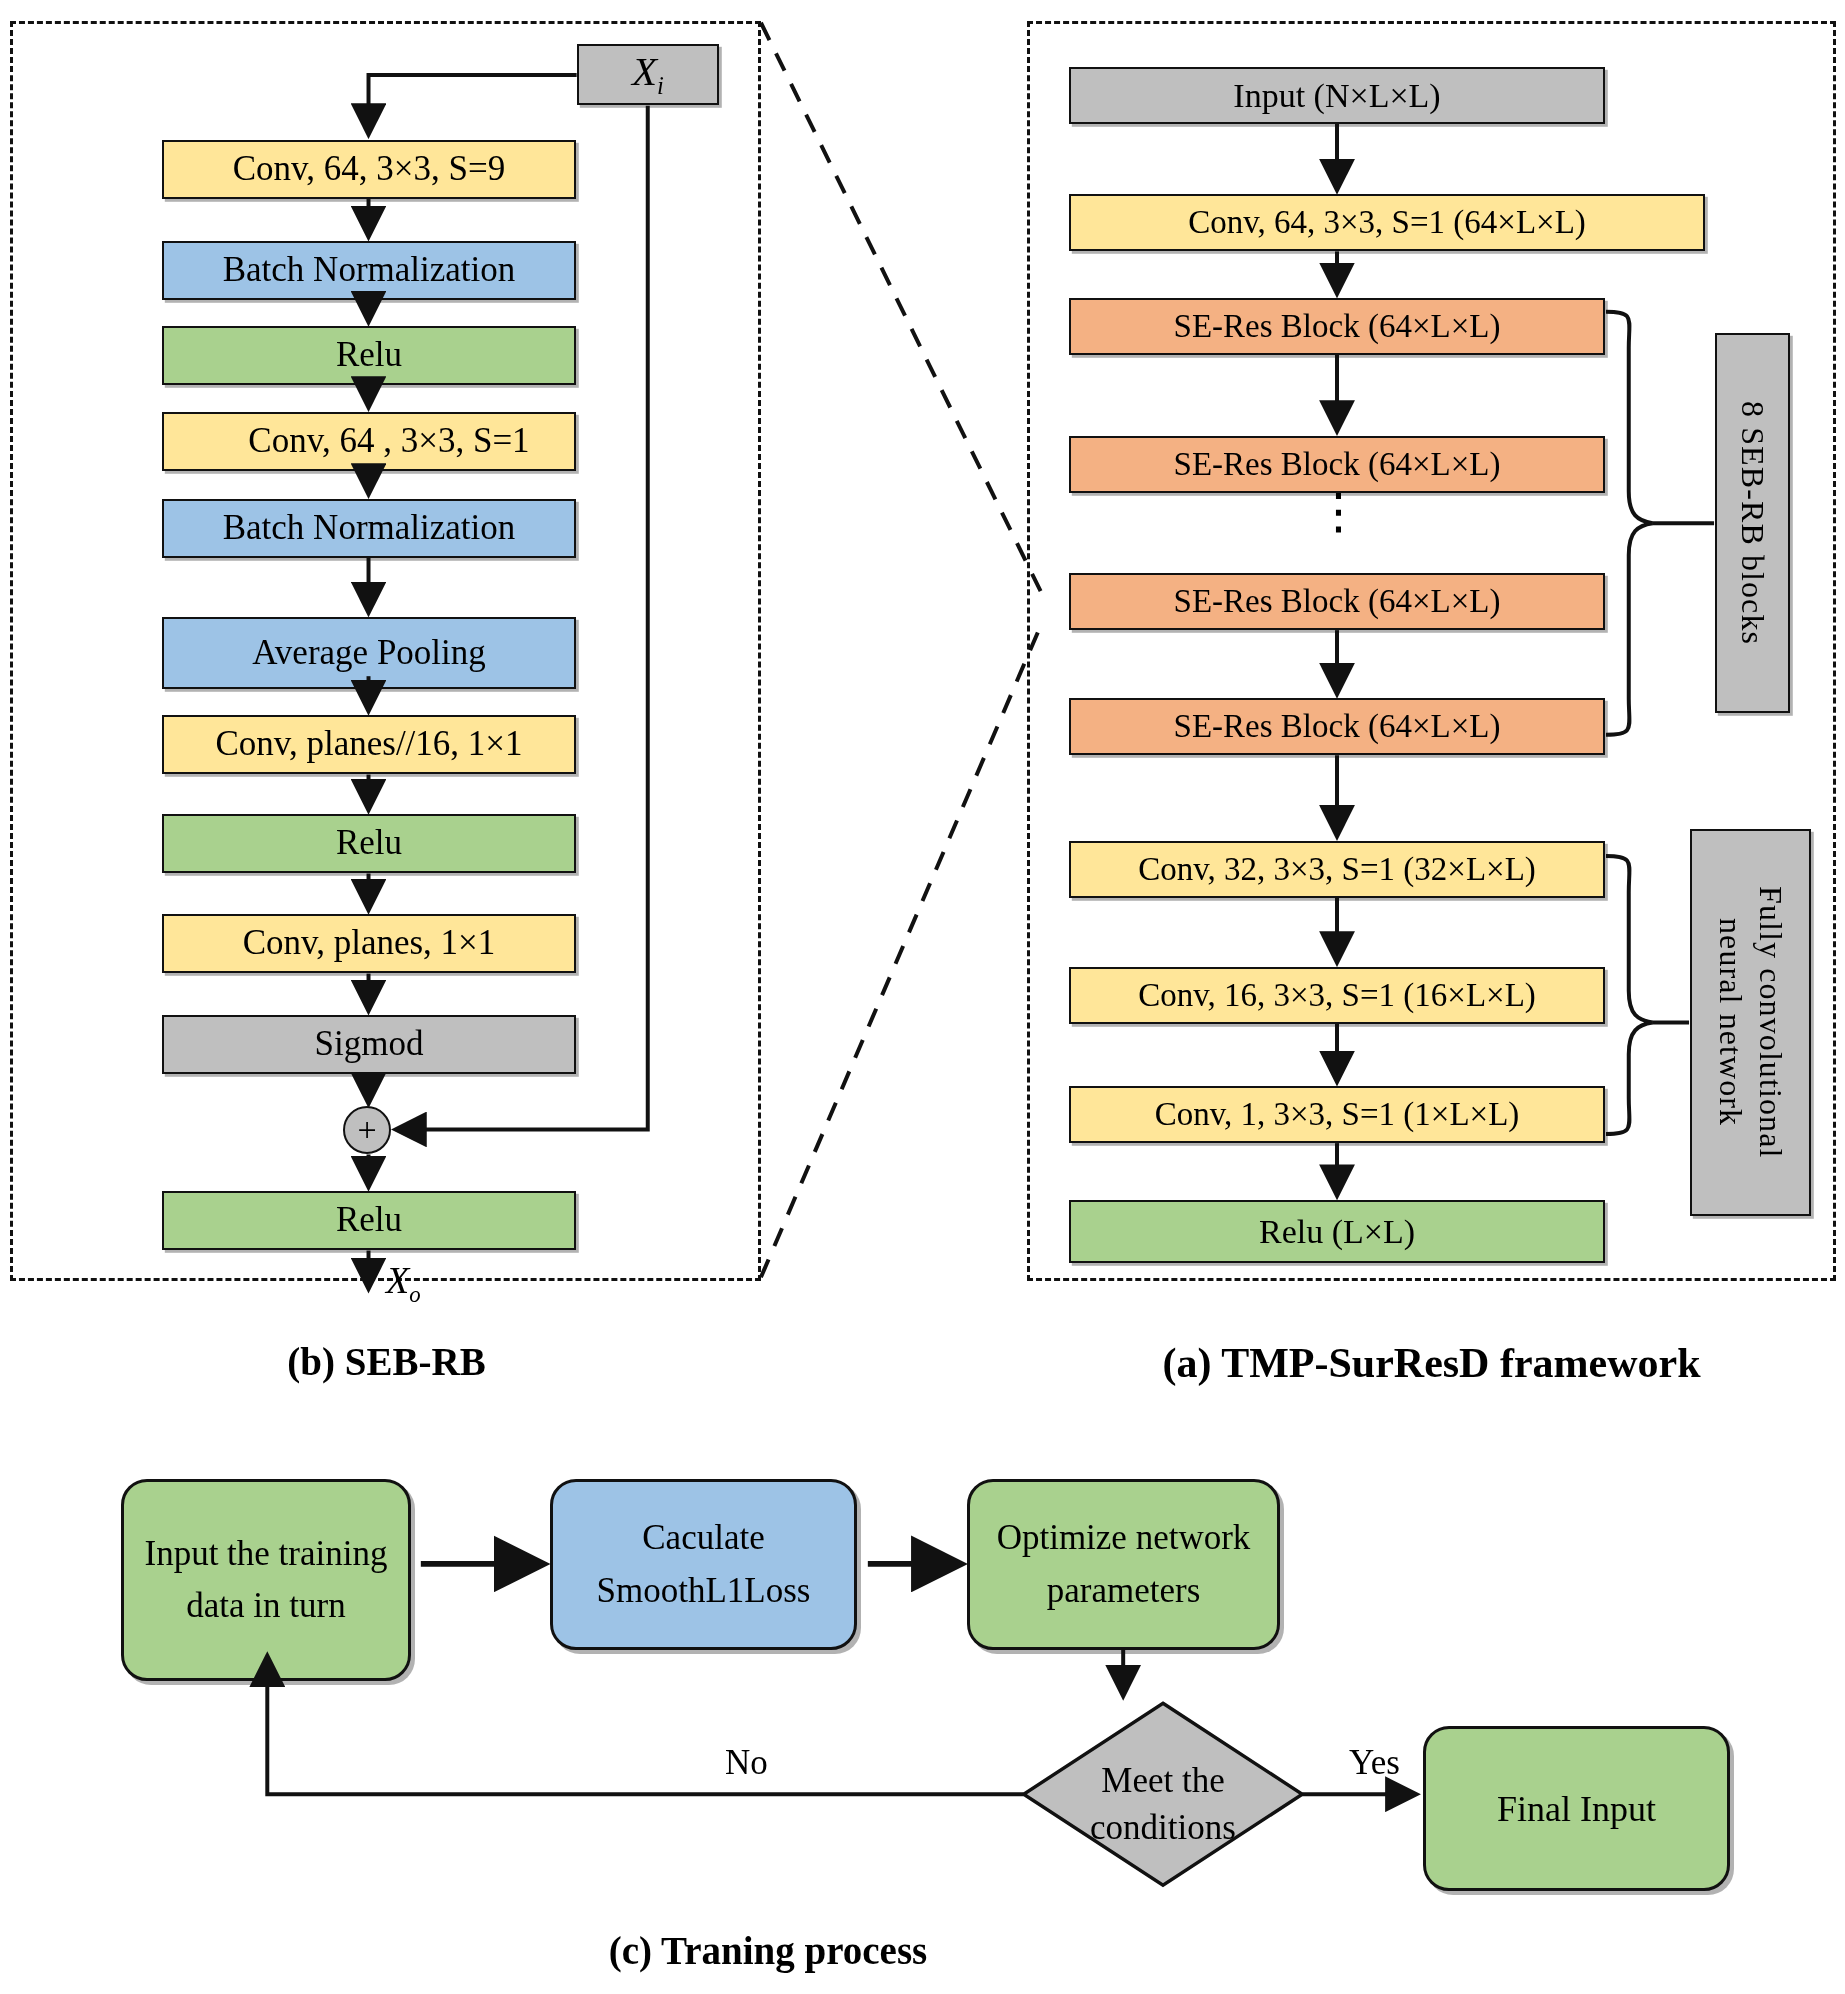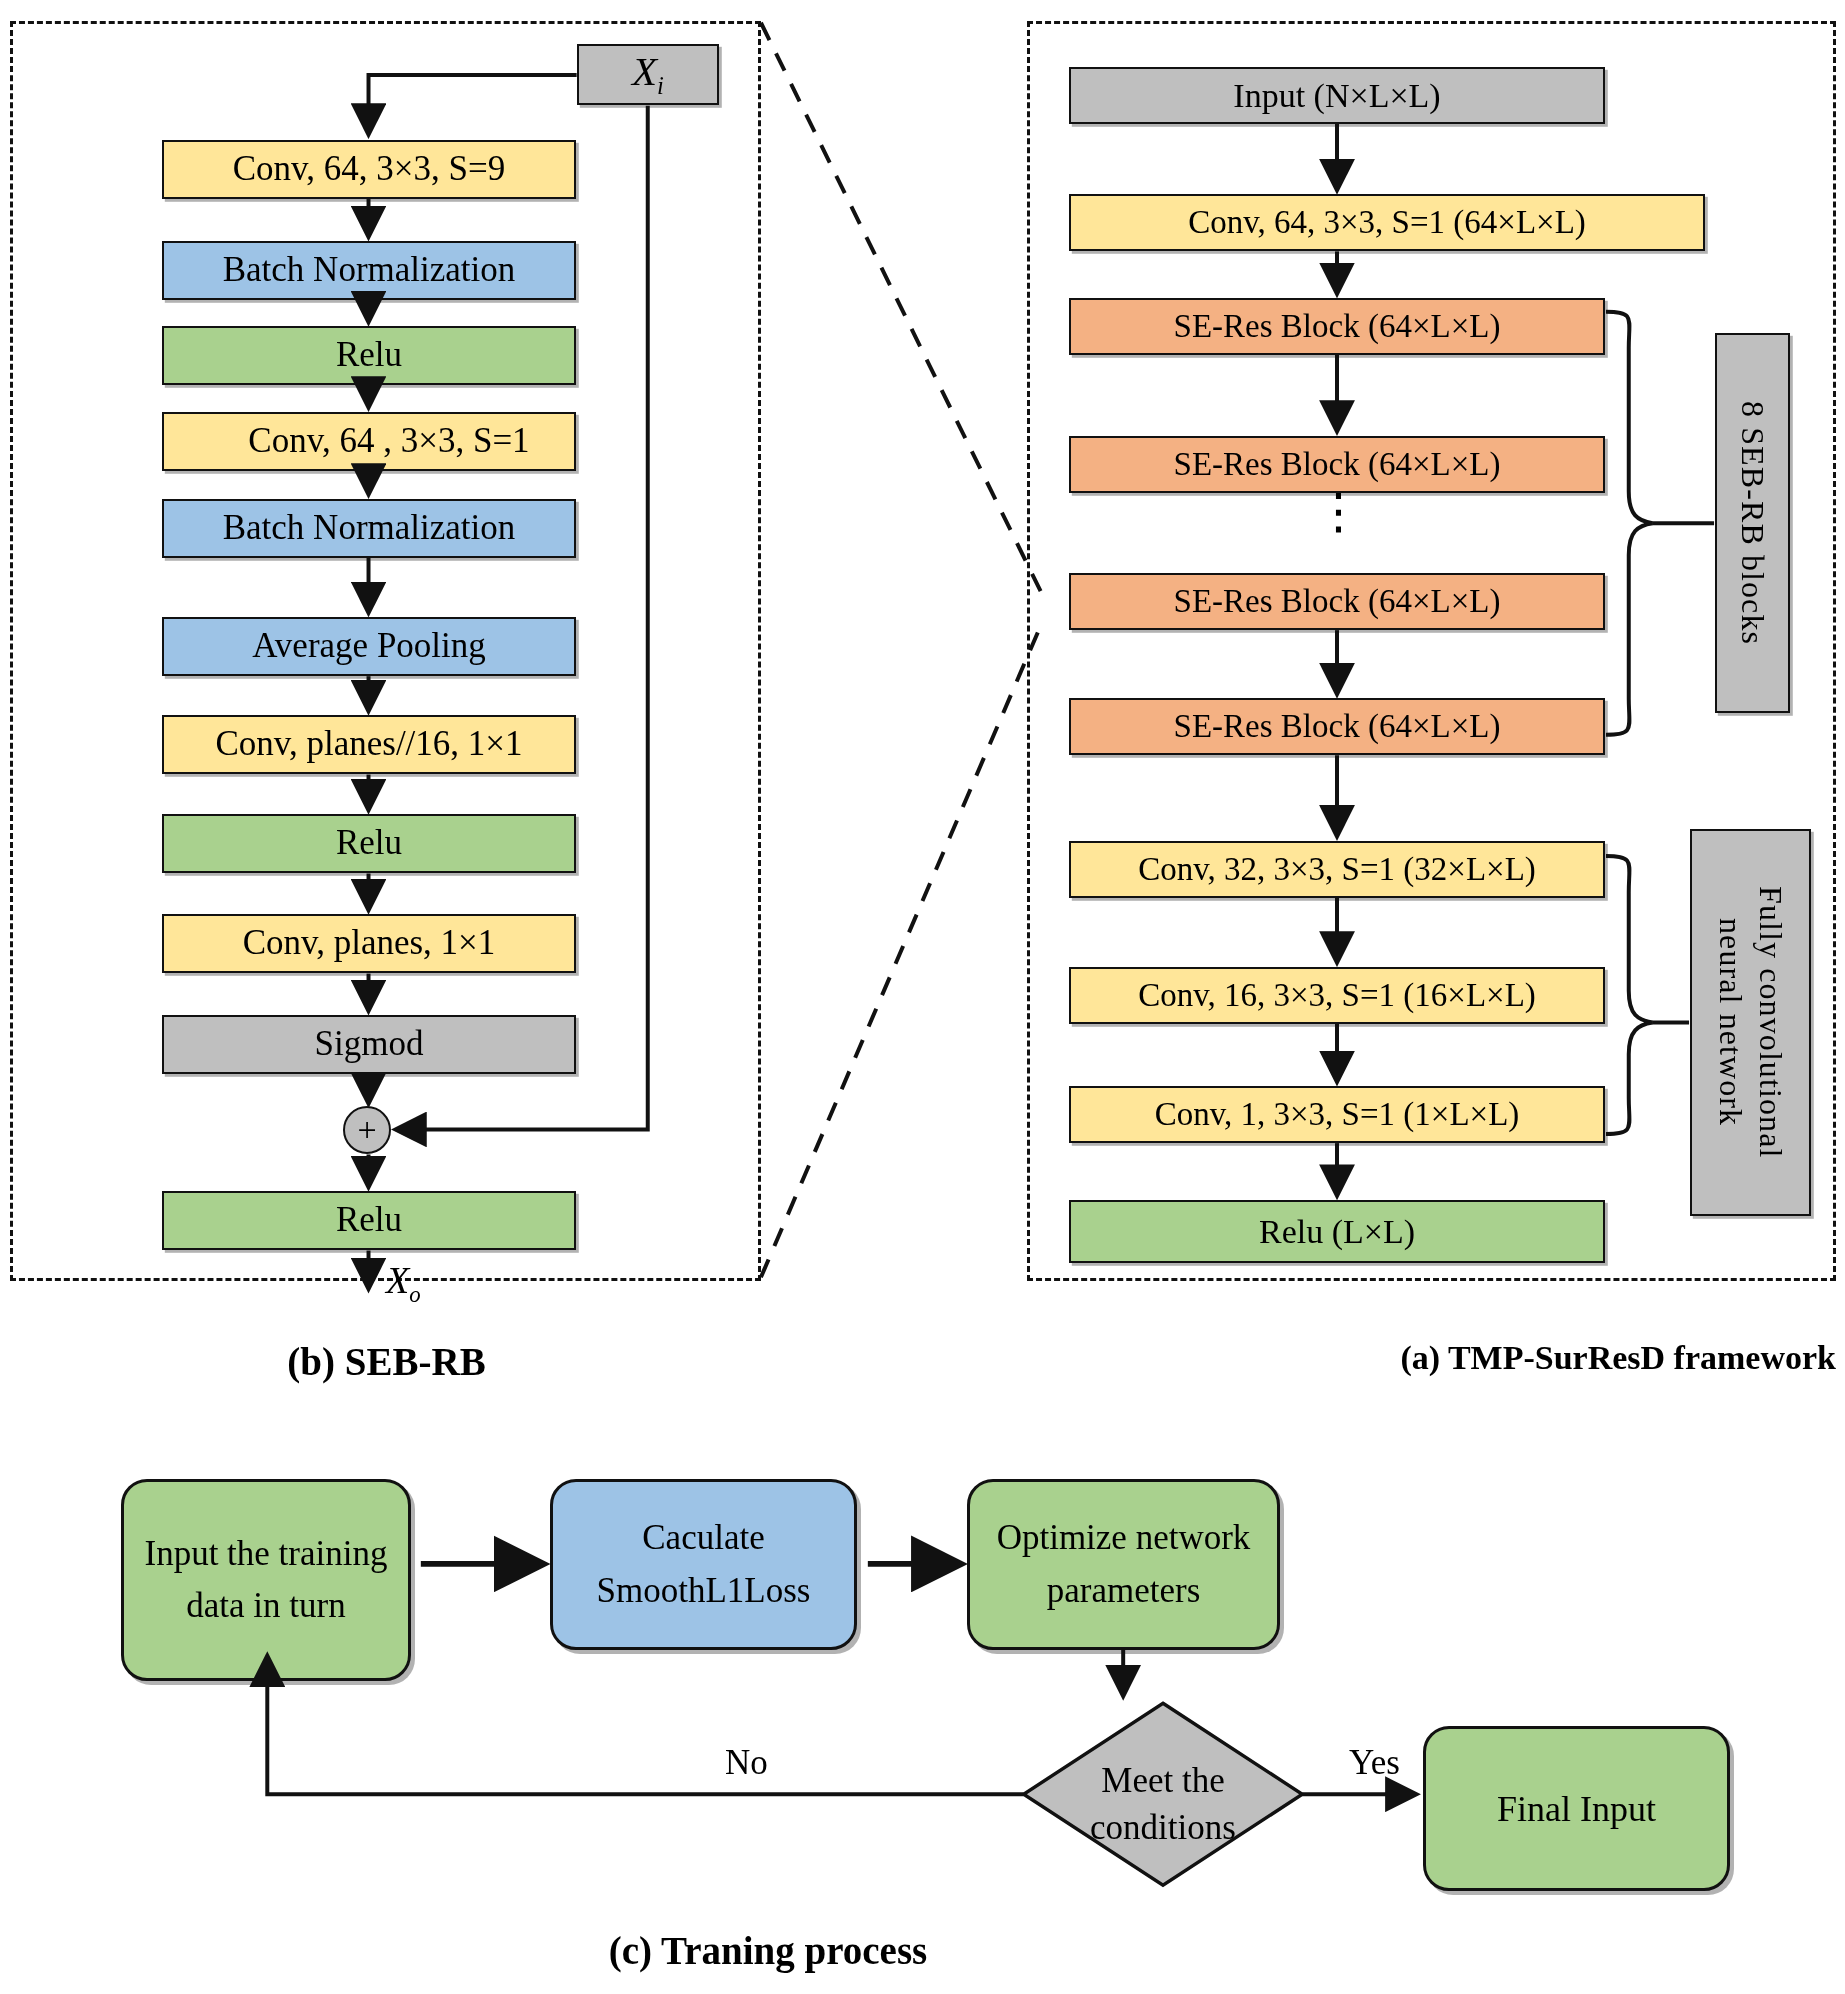--- a/index.html
+++ b/index.html
@@ -136,21 +136,21 @@
   </div>
 
   <div class="fbox c-yellow" style="left:162px; top:412px; width:414px; height:59px; font-size:35px;padding-left:40px;">
     <span>Conv, 64 , 3×3, S=1</span>
   </div>
 
   <div class="fbox c-blue" style="left:162px; top:499px; width:414px; height:59px; font-size:35px;">
     <span>Batch Normalization</span>
   </div>
 
-  <div class="fbox c-blue" style="left:162px; top:617px; width:414px; height:59px; font-size:35px;">
+  <div class="fbox c-blue" style="left:162px; top:617px; width:414px; height:72px; font-size:35px;">
     <span>Average Pooling</span>
   </div>
 
   <div class="fbox c-yellow" style="left:162px; top:715px; width:414px; height:59px; font-size:35px;">
     <span>Conv, planes//16, 1×1</span>
   </div>
 
   <div class="fbox c-green" style="left:162px; top:814px; width:414px; height:59px; font-size:35px;">
     <span>Relu</span>
   </div>
@@ -226,21 +226,21 @@
   <div class="vlabel" style="left:1690px; top:829px; width:121px; height:387px;">
     <span style="font-size:32px;">
       <span>Fully convolutional</span><br><span>neural network</span>
     </span>
   </div>
 
   <div class="caption" style="left:0px; top:1339px; width:773px; font-size:39px;">
     <span>(b) SEB-RB</span>
   </div>
 
-  <div class="caption" style="left:1027px; top:1339px; width:809px; font-size:34px;text-align:right;">
+  <div class="caption" style="left:1027px; top:1339px; width:809px; font-size:42px;">
     <span>(a) TMP-SurResD framework</span>
   </div>
 
   <div class="caption" style="left:512px; top:1928px; width:512px; font-size:39px;">
     <span>(c) Traning process</span>
   </div>
 
   <div class="rbox c-green" style="left:121px; top:1479px; width:290px; height:202px; font-size:35px;">
     <span>
       Input the training<br>data in turn

